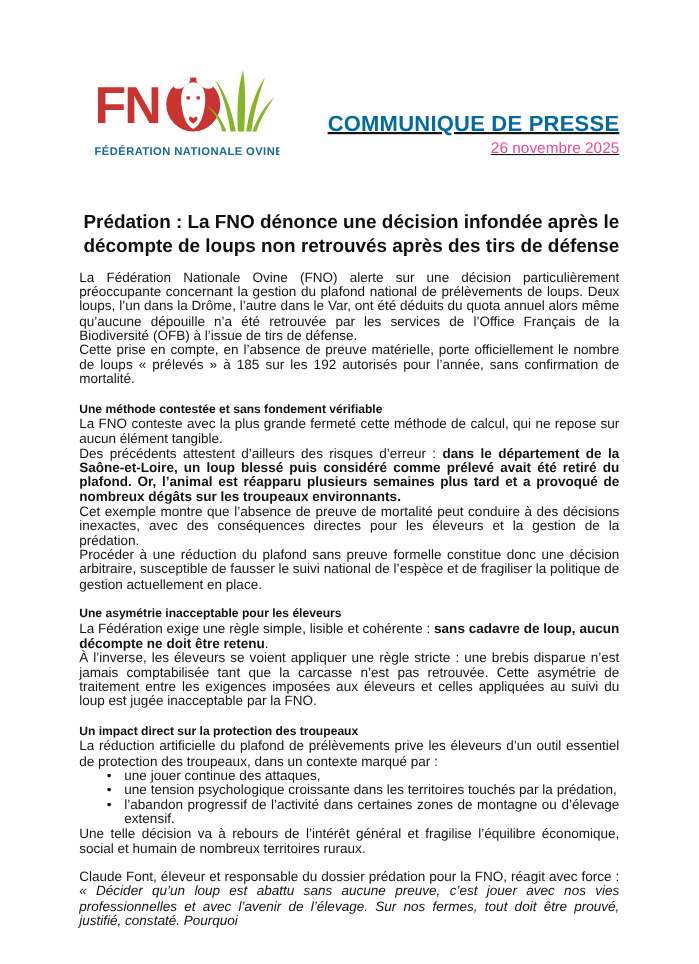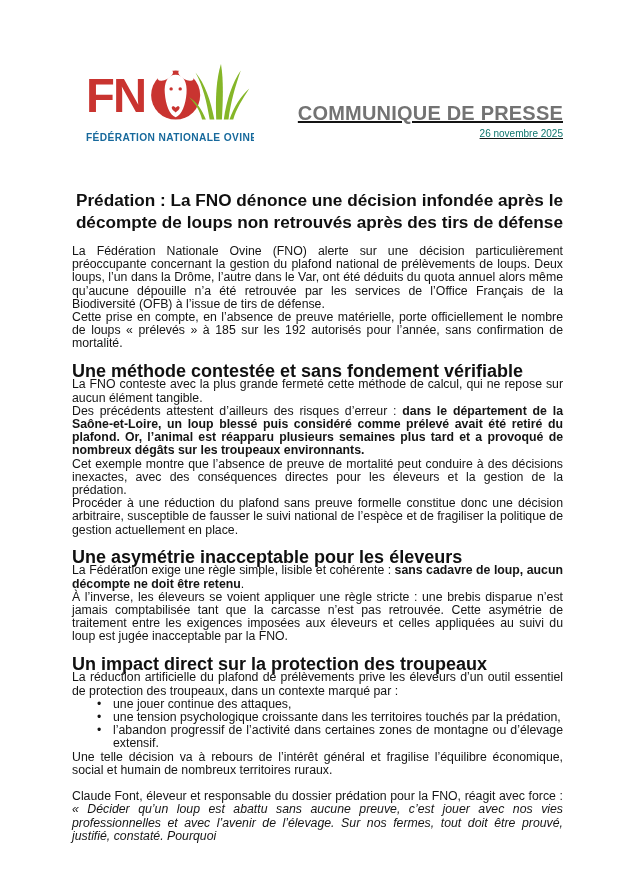--- a/index.html
+++ b/index.html
@@ -13,34 +13,34 @@
     overflow:hidden;
     font-family:"Liberation Sans", sans-serif;
     color:#141414;
   }
   
   .masthead{display:flex;justify-content:space-between;align-items:flex-start;text-decoration:underline;}
   .logo{margin-left:14px;}
   .masthead-right{text-align:right;margin-top:42px;}
   .kicker{
     font-size:20px;font-weight:bold;letter-spacing:.2px;
-    color:#737373;line-height:22px;
+    color:#0369a1;line-height:22px;
   }
-  .date{font-size:10px;color:#0f766e;margin-top:3px;line-height:14px;}
+  .date{font-size:14px;color:#ec4899;margin-top:3px;line-height:14px;}
   
   .headline{
     margin:38px 0 0 0;
     font-size:17.2px;font-weight:bold;line-height:21.5px;
     color:#101010;text-align:right;
   }
   
   .doc{margin-top:12px;}
   .doc p{margin:0;font-size:12.3px;line-height:13.2px;text-align:justify;}
   h2.sec{
-    margin:0;font-size:18px;line-height:14.5px;font-weight:bold;color:#101010;
+    margin:0;font-size:11px;line-height:14.5px;font-weight:bold;color:#101010;
   }
   .gap{height:13.2px;}
   b{font-weight:bold;}
   i{font-style:italic;}
   ul.bullets{margin:0;padding:0 0 0 41px;list-style:none;}
   ul.bullets li{
     position:relative;font-size:12.3px;line-height:13.2px;text-align:justify;
   }
   ul.bullets li::before{
     content:"\2022";

